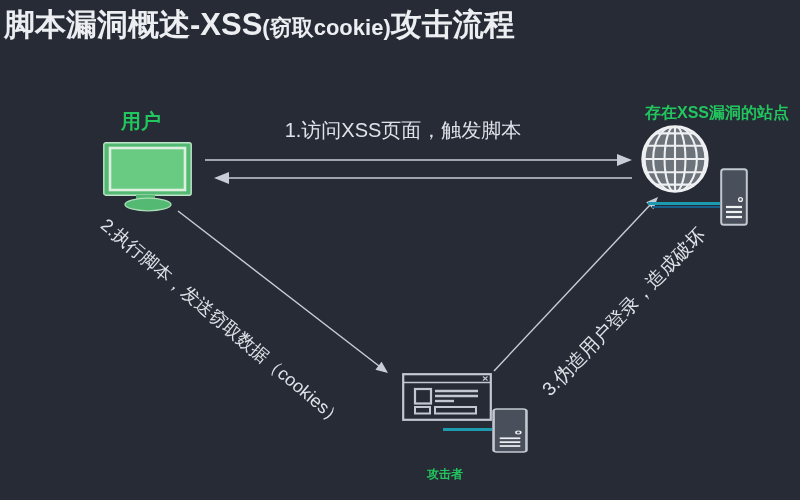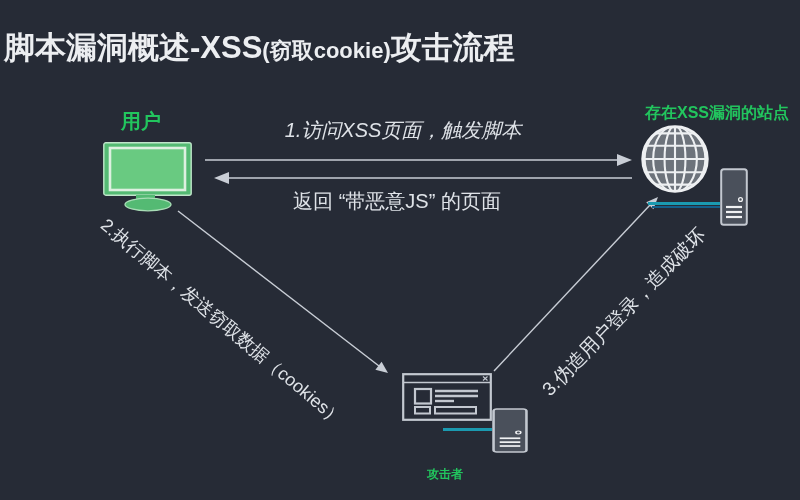--- a/index.html
+++ b/index.html
@@ -11,21 +11,20 @@
     font-family:"Liberation Sans","DejaVu Sans",sans-serif;
     color:#eef0f3;
   }
   .abs{position:absolute;}
   .title{
     left:4px;top:4px;
     white-space:nowrap;
     font-weight:700;
     color:#eceef1;
     letter-spacing:0px;
-    margin-top:23px;
   }
   .title .big{font-size:31px;}
   .title .small{font-size:22px;}
   .node-label{
     font-weight:700;
     transform:translate(-50%,-50%);
     white-space:nowrap;
     color:#22c55e;
   }
   .edge-label{
@@ -126,18 +125,17 @@
   <div class="abs tealline" style="left:443px;top:428px;width:49px;height:3px;"></div>
   <svg class="abs" style="left:492px;top:408px;" width="36" height="45" viewBox="0 0 28 58" preserveAspectRatio="none">
     <rect x="1.2" y="1.2" width="25.6" height="55.6" rx="2.5" fill="#4a505b" stroke="#c3c8d0" stroke-width="2"></rect>
     <circle cx="20.5" cy="31.5" r="1.9" fill="none" stroke="#f0f1f3" stroke-width="1.3"></circle>
     <line x1="6" y1="39" x2="22" y2="39" stroke="#f0f1f3" stroke-width="2.2"></line>
     <line x1="6" y1="44" x2="22" y2="44" stroke="#f0f1f3" stroke-width="2.2"></line>
     <line x1="6" y1="49" x2="22" y2="49" stroke="#f0f1f3" stroke-width="2.2"></line>
   </svg>
   <div class="abs node-label" style="left:445px;top:474px;font-size:12px;">攻击者</div>
 
-  <div class="abs edge-label" style="left:403px;top:130px;font-size:20px;font-style:italic;">1.访问XSS页面，触发脚本</div>
-  <div class="abs edge-label" style="left:397px;top:201px;font-size:20px;">返回 “带恶意JS” 的页面</div>
+  <div class="abs edge-label" style="left:403px;top:130px;font-size:20px;">1.访问XSS页面，触发脚本</div>
   <div class="abs edge-label rot" style="left:222px;top:322px;font-size:18px;transform:translate(-50%,-50%) rotate(40deg);">2.执行脚本，发送窃取数据（cookies）</div>
   <div class="abs edge-label rot" style="left:624px;top:312px;font-size:19px;transform:translate(-50%,-50%) rotate(-46deg);">3.伪造用户登录，造成破坏</div>
 
 </div>
 
 </body></html>

